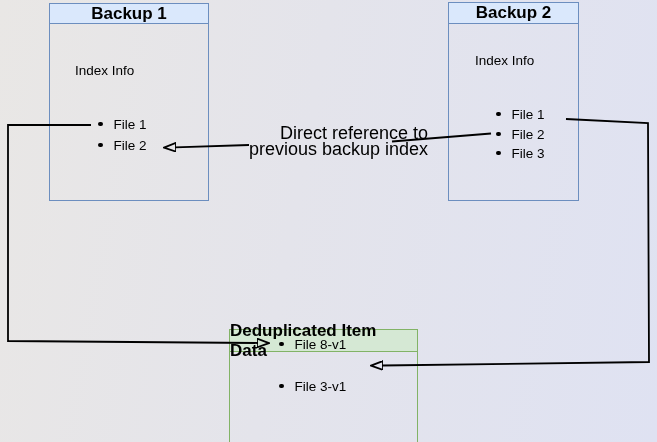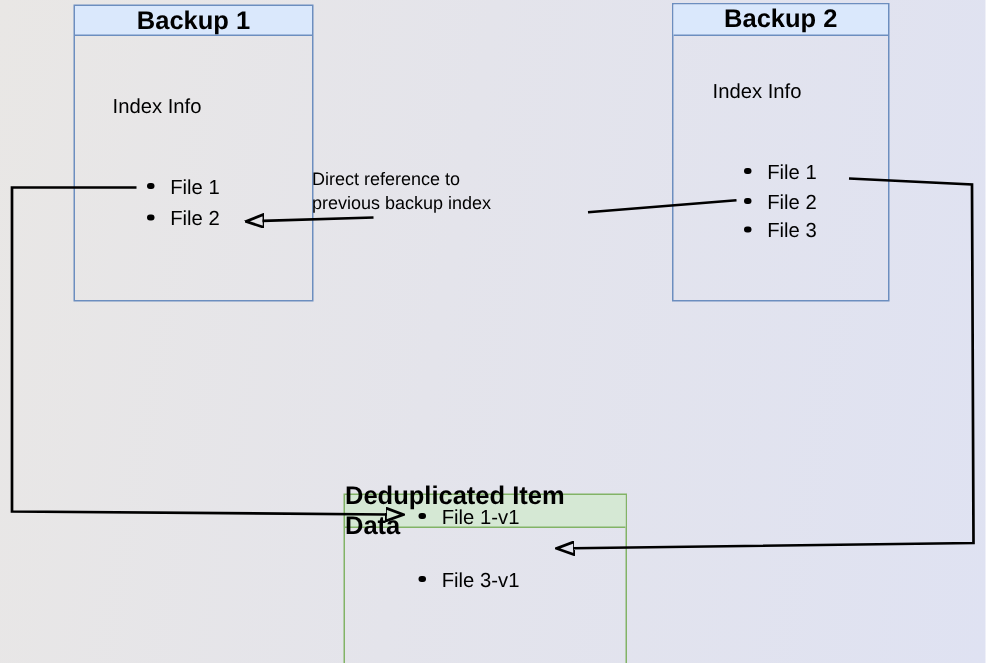--- a/index.html
+++ b/index.html
@@ -43,23 +43,23 @@
     font-size:13.5px;
     white-space:nowrap;
   }
   .bullet{
     width:4.5px;height:4.5px;border-radius:50%;
     background:var(--line);
     flex:0 0 auto;
   }
   .edge-label{
     position:absolute;
-    left:208px;top:112px;width:220px;
-    text-align:left;
-    font-size:12px;line-height:15.5px;
+    left:208px;top:126px;width:220px;
+    text-align:right;
+    font-size:18px;line-height:15.5px;
   }
   .connectors{
     position:absolute;left:0;top:0;
     pointer-events:none;
     z-index:10;
   }
   .connectors path{
     fill:none;
     stroke:var(--line);
     stroke-width:1.8;
@@ -78,21 +78,21 @@
   <div class="subtitle" style="left:75px;top:63px">Index Info</div>
   <div class="row" style="left:98px;top:114px">
     <span class="bullet"></span>
     <span>File 1</span>
   </div>
   <div class="row" style="left:98px;top:135px">
     <span class="bullet"></span>
     <span>File 2</span>
   </div>
 
-  <div class="box blue" style="left:448px;top:2px;width:145px;height:199px">
+  <div class="box blue" style="left:448px;top:2px;width:131px;height:199px">
     <div class="box-header" style="height:21px">
       <span>Backup 2</span>
     </div>
   </div>
   <div class="subtitle" style="left:475px;top:53px">Index Info</div>
   <div class="row" style="left:496px;top:104px">
     <span class="bullet"></span>
     <span>File 1</span>
   </div>
   <div class="row" style="left:496px;top:124px">
@@ -104,21 +104,21 @@
     <span>File 3</span>
   </div>
 
   <div class="box green" style="left:229px;top:281px;width:189px;height:157px">
     <div class="box-header" style="height:22px">
       <span>Deduplicated Item Data</span>
     </div>
   </div>
   <div class="row" style="left:279px;top:334px">
     <span class="bullet"></span>
-    <span>File 1-v1</span>
+    <span>File 8-v1</span>
   </div>
   <div class="row" style="left:279px;top:376px">
     <span class="bullet"></span>
     <span>File 3-v1</span>
   </div>
 
   <div class="edge-label">
     <div>Direct reference to</div>
     <div>previous backup index</div>
   </div>

